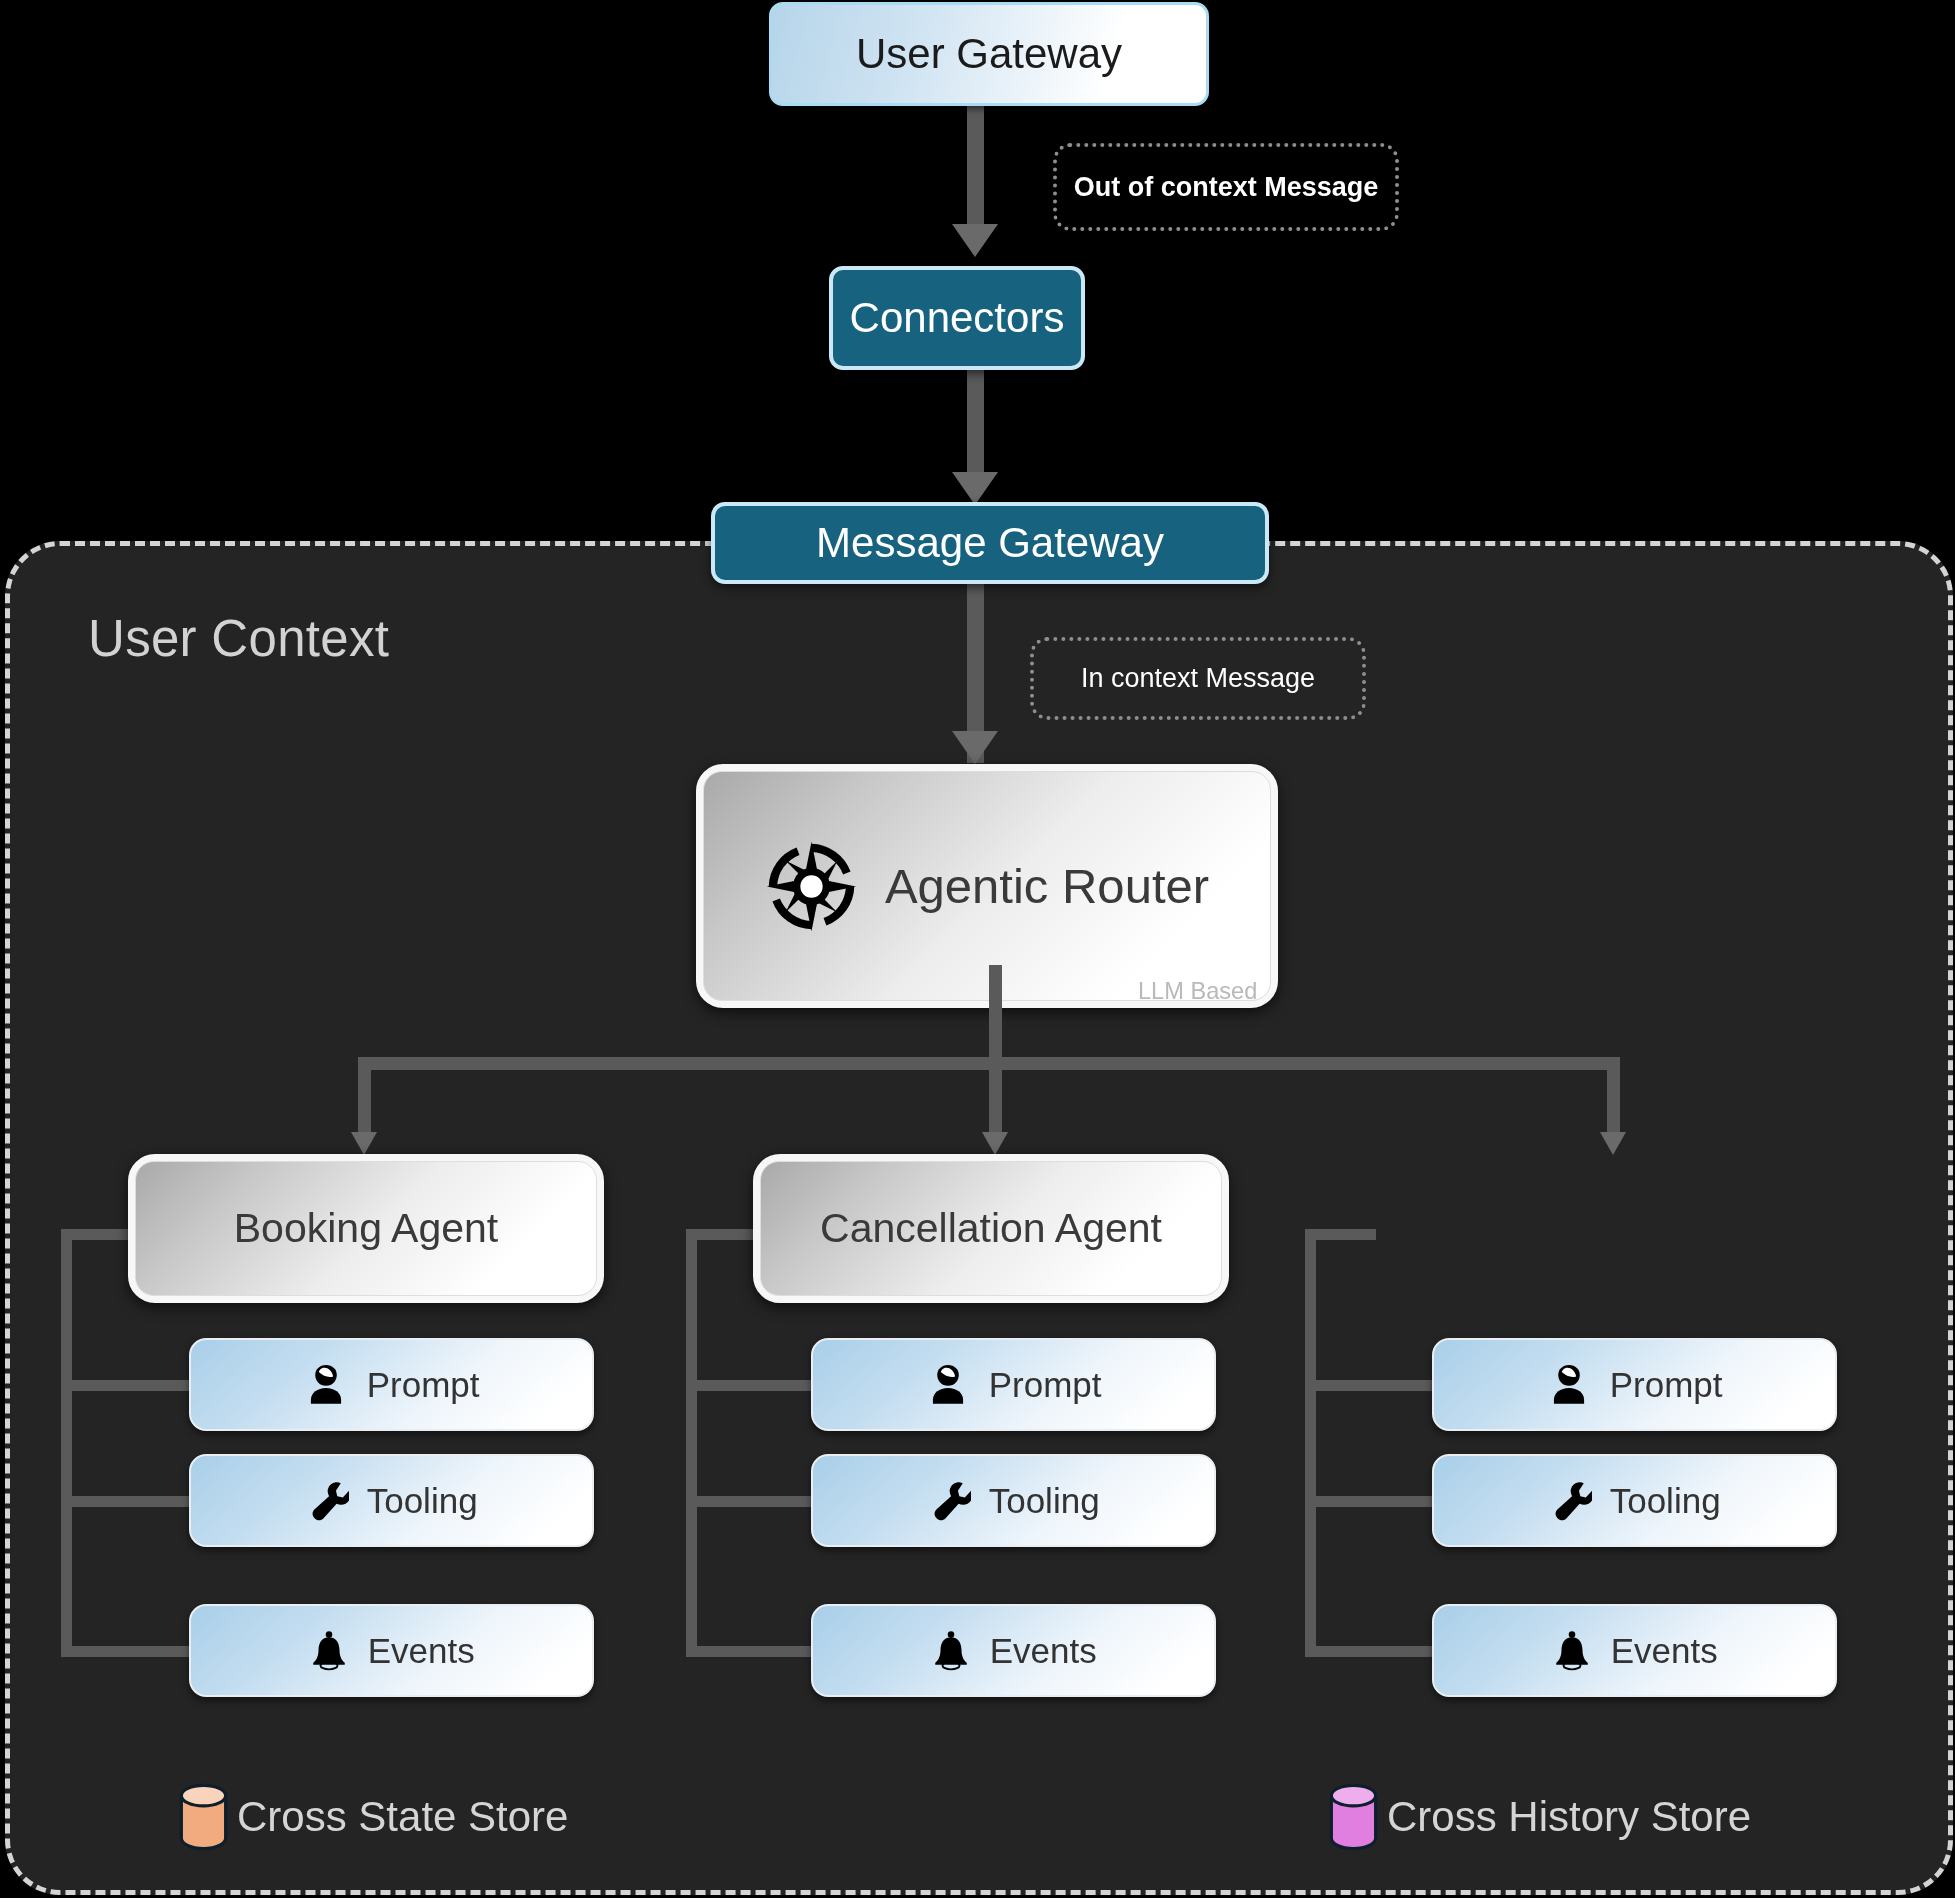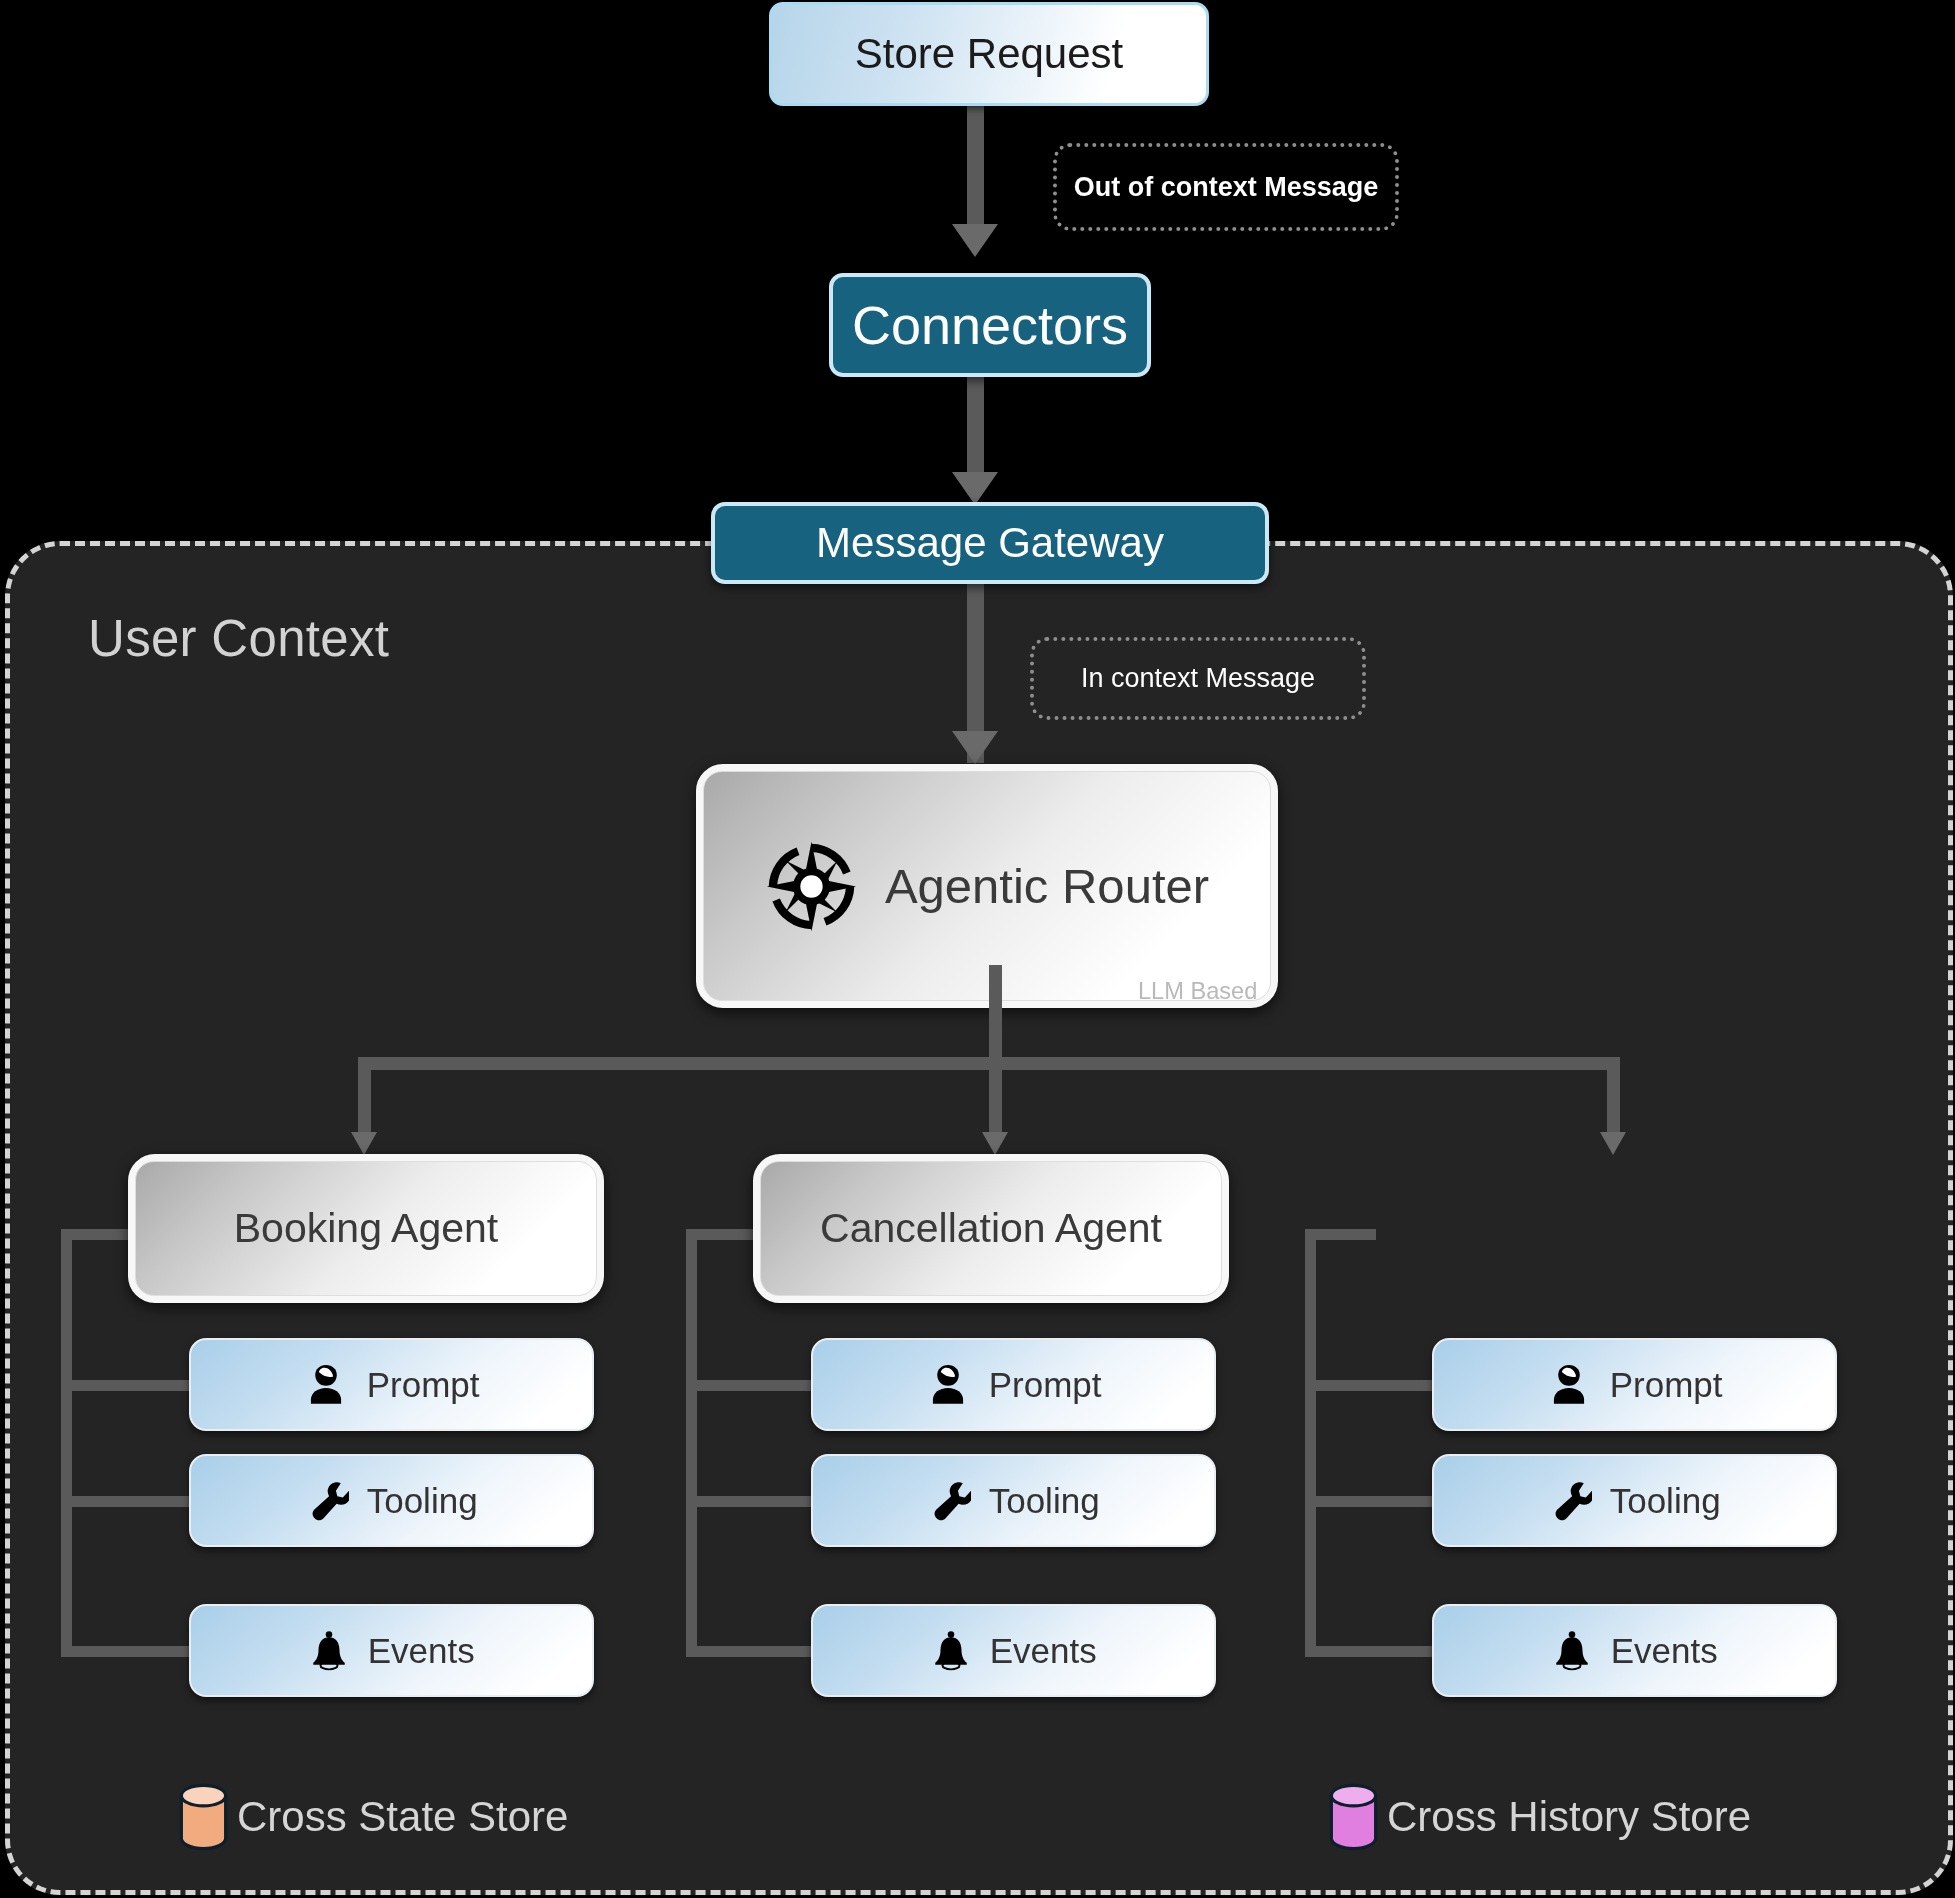--- a/index.html
+++ b/index.html
@@ -155,28 +155,28 @@
   <div class="seg" style="left:967px; top:104px; width:17.3px; height:126px;"></div>
   <div class="arrow-big" style="left:952px; top:224px;"></div>
 
   <div class="seg" style="left:967px; top:369px; width:17.3px; height:118px;"></div>
   <div class="arrow-big" style="left:952px; top:472px;"></div>
 
   <div class="seg" style="left:967px; top:582px; width:17.3px; height:181px;"></div>
   <div class="arrow-big" style="left:952px; top:731px;"></div>
 
   <div class="node node-blue" style="left:769px; top:1.6px; width:440px; height:104px; font-size:42px;">
-    <span class="txt">Store Request</span>
+    <span class="txt">User Gateway</span>
   </div>
 
   <div class="annot" style="left:1053px; top:143px; width:346px; height:88px; font-size:27px; font-weight:bold;">
     <span class="txt">Out of context Message</span>
   </div>
 
-  <div class="node node-teal" style="left:829px; top:273px; width:322px; height:104px; font-size:54px;">
+  <div class="node node-teal" style="left:829px; top:266px; width:256px; height:104px; font-size:42px;">
     <span class="txt">Connectors</span>
   </div>
 
   <div class="node node-teal" style="left:711px; top:502px; width:558px; height:82px; font-size:42px;">
     <span class="txt">Message Gateway</span>
   </div>
 
   <div class="annot" style="left:1030px; top:637px; width:336px; height:83px; font-size:27px;">
     <span class="txt">In context Message</span>
   </div>

